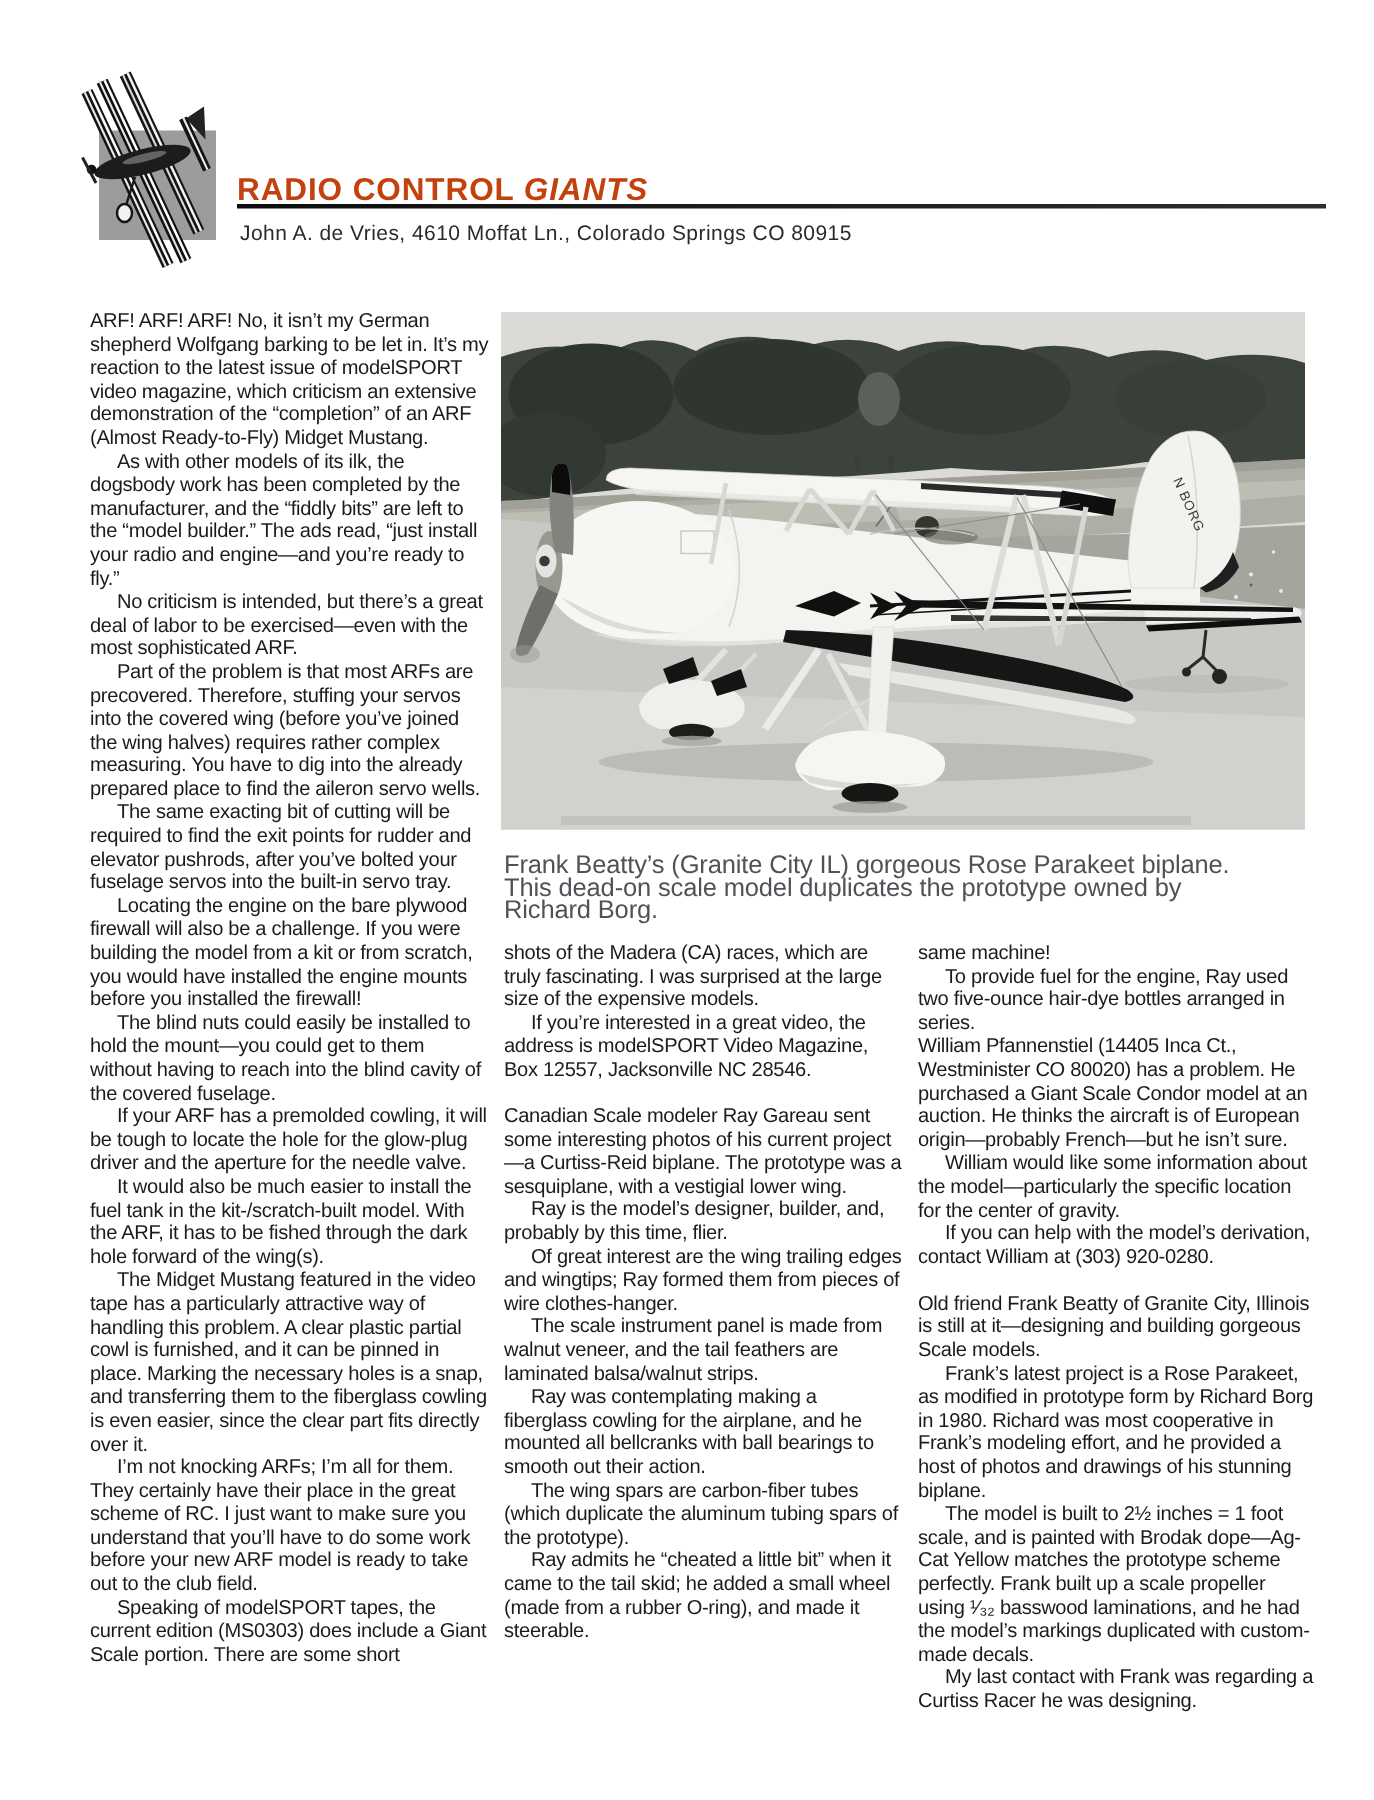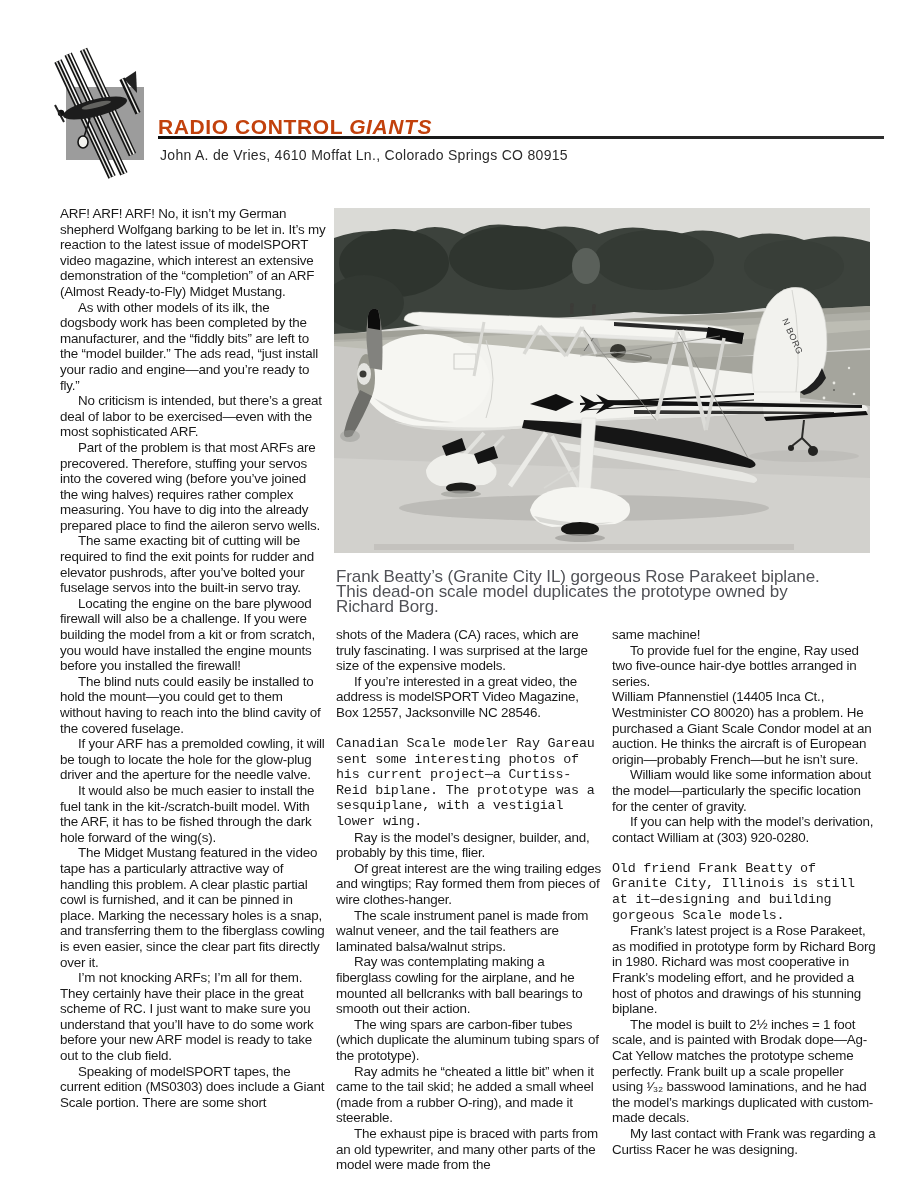--- a/index.html
+++ b/index.html
@@ -13,21 +13,21 @@
   .masthead-rule{position:absolute;left:158px;top:136px;width:726px;height:3px;background:linear-gradient(to right,#0d0d0d,#2e2e2e);}
   .byline{position:absolute;left:160px;top:147px;font-size:14px;letter-spacing:.3px;color:#2b2b2b;white-space:nowrap;}
 
   
   .col{position:absolute;}
   .col1{left:60px;top:206px;width:267px;}
   .cols23{position:absolute;left:336px;top:627px;width:542px;display:flex;gap:10px;}
   .cols23 .colflex{width:266px;flex:0 0 266px;}
   .para{margin:0;font-size:13.4px;line-height:15.6px;letter-spacing:-0.2px;white-space:pre-line;text-align:left;}
   .para.indent{text-indent:18px;}
-  .para.gap{margin-top:15.5px;font-family:Liberation Mono, monospace;}
+  .para.gap{margin-top:15.5px;}
 
   
   .photo-fig{position:absolute;left:334px;top:208px;width:536px;margin:0;}
   .photo-svg{display:block;width:536px;height:345px;background:#dadad6;}
   .caption{position:absolute;left:336px;top:569px;width:512px;font-size:17px;line-height:15px;letter-spacing:-0.1px;color:#515257;}
 </style>
 </head>
 <body>
 
 <div class="page">
@@ -67,21 +67,21 @@
 
     <line x1="50" y1="72" x2="44" y2="91" stroke="#161616" stroke-width="1.6"></line>
     <ellipse cx="43" cy="96" rx="5" ry="6" fill="#f2f2ee" stroke="#141414" stroke-width="1.6"></ellipse>
   </svg>
 
   <h1 class="masthead-title"><span>RADIO CONTROL</span> <span class="it">GIANTS</span></h1>
   <div class="masthead-rule"></div>
   <div class="byline">John A. de Vries, 4610 Moffat Ln., Colorado Springs CO 80915</div>
 
   <div class="col col1">
-      <p class="para">ARF! ARF! ARF! No, it isn’t my German shepherd Wolfgang barking to be let in. It’s my reaction to the latest issue of modelSPORT video magazine, which interest an extensive demonstration of the “completion” of an ARF (Almost Ready-to-Fly) Midget Mustang.</p>
+      <p class="para">ARF! ARF! ARF! No, it isn’t my German shepherd Wolfgang barking to be let in. It’s my reaction to the latest issue of modelSPORT video magazine, which criticism an extensive demonstration of the “completion” of an ARF (Almost Ready-to-Fly) Midget Mustang.</p>
       <p class="para indent">As with other models of its ilk, the dogsbody work has been completed by the manufacturer, and the “fiddly bits” are left to the “model builder.” The ads read, “just install your radio and engine—and you’re ready to fly.”</p>
       <p class="para indent">No criticism is intended, but there’s a great deal of labor to be exercised—even with the most sophisticated ARF.</p>
       <p class="para indent">Part of the problem is that most ARFs are precovered. Therefore, stuffing your servos into the covered wing (before you’ve joined the wing halves) requires rather complex measuring. You have to dig into the already prepared place to find the aileron servo wells.</p>
       <p class="para indent">The same exacting bit of cutting will be required to find the exit points for rudder and
 elevator pushrods, after you’ve bolted your fuselage servos into the built-in servo tray.</p>
       <p class="para indent">Locating the engine on the bare plywood firewall will also be a challenge. If you were building the model from a kit or from scratch, you would have installed the engine mounts before you installed the firewall!</p>
       <p class="para indent">The blind nuts could easily be installed to hold the mount—you could get to them without having to reach into the blind cavity of the covered fuselage.</p>
       <p class="para indent">If your ARF has a premolded cowling, it will be tough to locate the hole for the glow-plug driver and the aperture for the needle valve.</p>
       <p class="para indent">It would also be much easier to install the fuel tank in the kit-/scratch-built model. With the ARF, it has to be fished through the dark hole forward of the wing(s).</p>
       <p class="para indent">The Midget Mustang featured in the video tape has a particularly attractive way of handling this problem. A clear plastic partial cowl is furnished, and it can be pinned in place. Marking the necessary holes is a snap, and transferring them to the fiberglass cowling is even easier, since the clear part fits directly over it.</p>
@@ -231,21 +231,20 @@
     <div class="colflex">
         <p class="para">shots of the Madera (CA) races, which are truly fascinating. I was surprised at the large size of the expensive models.</p>
         <p class="para indent">If you’re interested in a great video, the address is modelSPORT Video Magazine, Box 12557, Jacksonville NC 28546.</p>
         <p class="para gap">Canadian Scale modeler Ray Gareau sent some interesting photos of his current project—a Curtiss-Reid biplane. The prototype was a sesquiplane, with a vestigial lower wing.</p>
         <p class="para indent">Ray is the model’s designer, builder, and, probably by this time, flier.</p>
         <p class="para indent">Of great interest are the wing trailing edges and wingtips; Ray formed them from pieces of wire clothes-hanger.</p>
         <p class="para indent">The scale instrument panel is made from walnut veneer, and the tail feathers are laminated balsa/walnut strips.</p>
         <p class="para indent">Ray was contemplating making a fiberglass cowling for the airplane, and he mounted all bellcranks with ball bearings to smooth out their action.</p>
         <p class="para indent">The wing spars are carbon-fiber tubes (which duplicate the aluminum tubing spars of the prototype).</p>
         <p class="para indent">Ray admits he “cheated a little bit” when it came to the tail skid; he added a small wheel (made from a rubber O-ring), and made it steerable.</p>
-        <p class="para indent">The exhaust pipe is braced with parts from an old typewriter, and many other parts of the model were made from the</p>
       </div>
     <div class="colflex">
         <p class="para">same machine!</p>
         <p class="para indent">To provide fuel for the engine, Ray used two five-ounce hair-dye bottles arranged in series.</p>
         <p class="para">William Pfannenstiel (14405 Inca Ct., Westminister CO 80020) has a problem. He purchased a Giant Scale Condor model at an auction. He thinks the aircraft is of European origin—probably French—but he isn’t sure.</p>
         <p class="para indent">William would like some information about the model—particularly the specific location for the center of gravity.</p>
         <p class="para indent">If you can help with the model’s derivation, contact William at (303) 920-0280.</p>
         <p class="para gap">Old friend Frank Beatty of Granite City, Illinois is still at it—designing and building gorgeous Scale models.</p>
         <p class="para indent">Frank’s latest project is a Rose Parakeet, as modified in prototype form by Richard Borg in 1980. Richard was most cooperative in Frank’s modeling effort, and he provided a host of photos and drawings of his stunning biplane.</p>
         <p class="para indent">The model is built to 2½ inches = 1 foot scale, and is painted with Brodak dope—Ag-Cat Yellow matches the prototype scheme perfectly. Frank built up a scale propeller using ¹⁄₃₂ basswood laminations, and he had the model’s markings duplicated with custom-made decals.</p>

